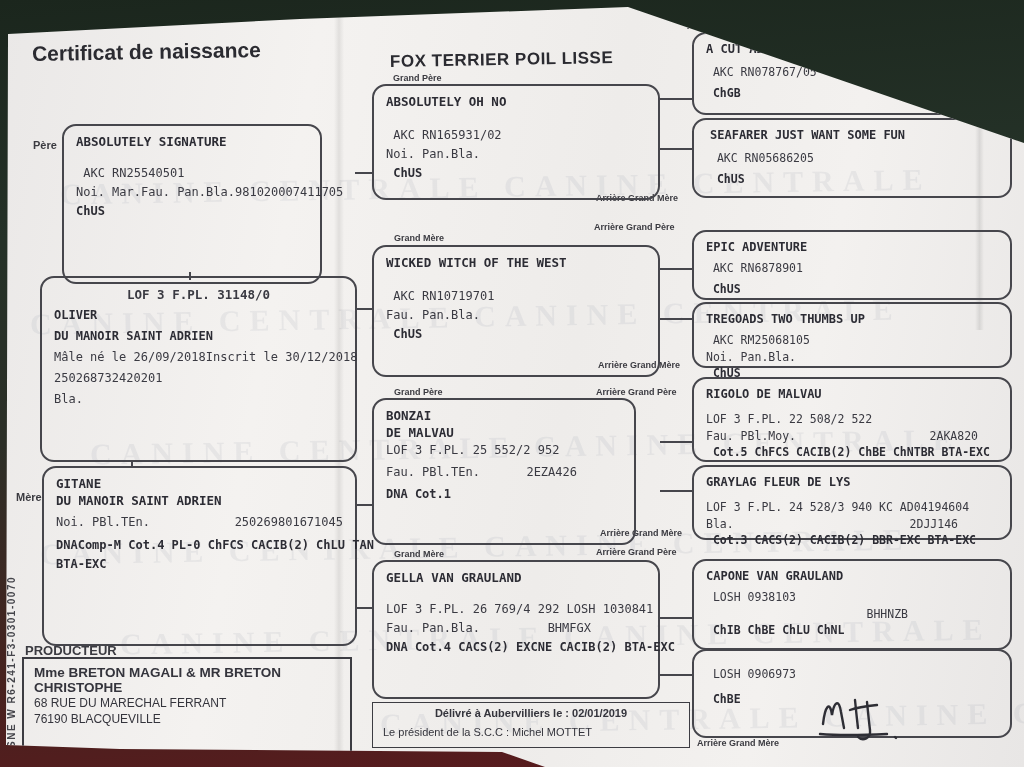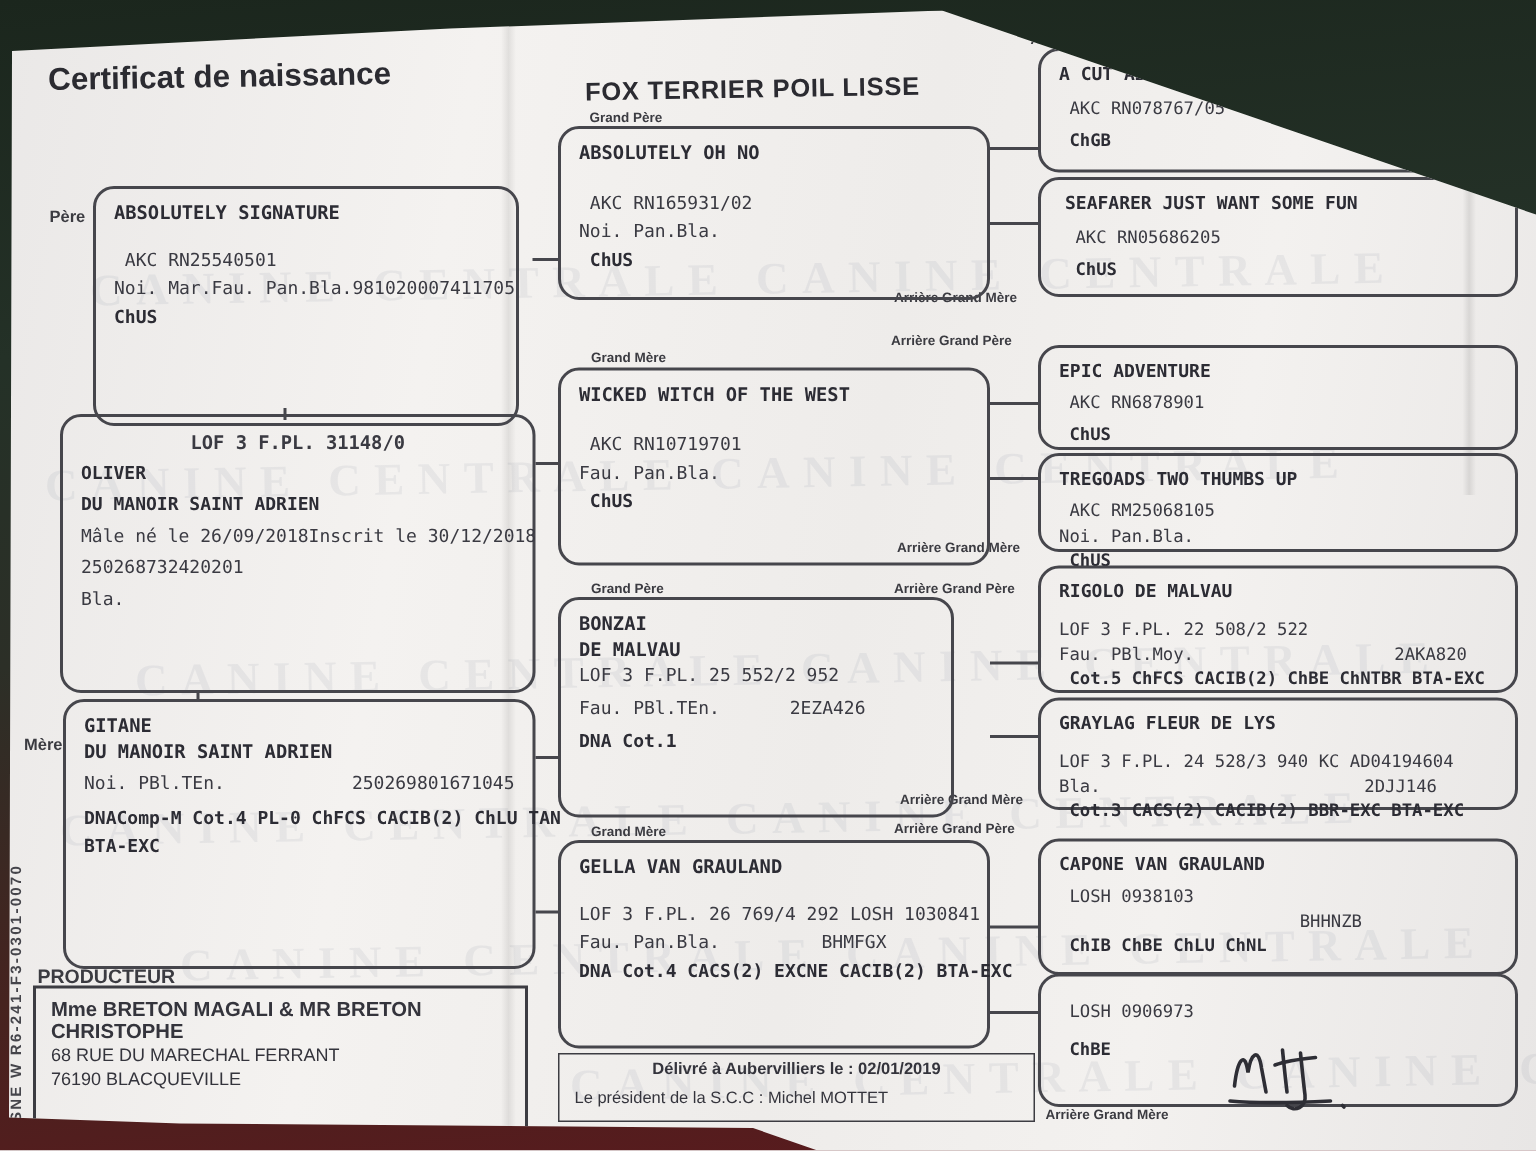--- a/index.html
+++ b/index.html
@@ -75,21 +75,21 @@
     <div class="line" style="left:189px;top:272px;width:2px;height:8px;"></div>
     <div class="line" style="left:660px;top:98px;width:32px;height:2px;"></div>
     <div class="line" style="left:660px;top:148px;width:32px;height:2px;"></div>
     <div class="line" style="left:660px;top:268px;width:32px;height:2px;"></div>
     <div class="line" style="left:660px;top:318px;width:32px;height:2px;"></div>
     <div class="line" style="left:660px;top:441px;width:32px;height:2px;"></div>
     <div class="line" style="left:660px;top:490px;width:32px;height:2px;"></div>
     <div class="line" style="left:660px;top:617px;width:32px;height:2px;"></div>
     <div class="line" style="left:660px;top:674px;width:32px;height:2px;"></div>
 
-    <div class="pbox col-left" style="left:62px;top:124px;width:284px;height:160px;">
+    <div class="pbox col-left" style="left:62px;top:124px;width:260px;height:160px;">
         <div class="bname">ABSOLUTELY SIGNATURE</div>
         <div style="height: 14px;"></div>
         <div class="brow"><span class="bl"> AKC RN25540501</span></div>
         <div class="brow"><span class="bl">Noi. Mar.Fau. Pan.Bla.</span><span class="br">981020007411705</span></div>
         <div class="brow bold"><span class="bl">ChUS</span></div>
       </div>
     <div class="pbox col-left" style="left:42px;top:466px;width:315px;height:180px;">
         <div class="bname">GITANE</div>
         <div class="bname">DU MANOIR SAINT ADRIEN</div>
         <div style="height: 4px;"></div>

